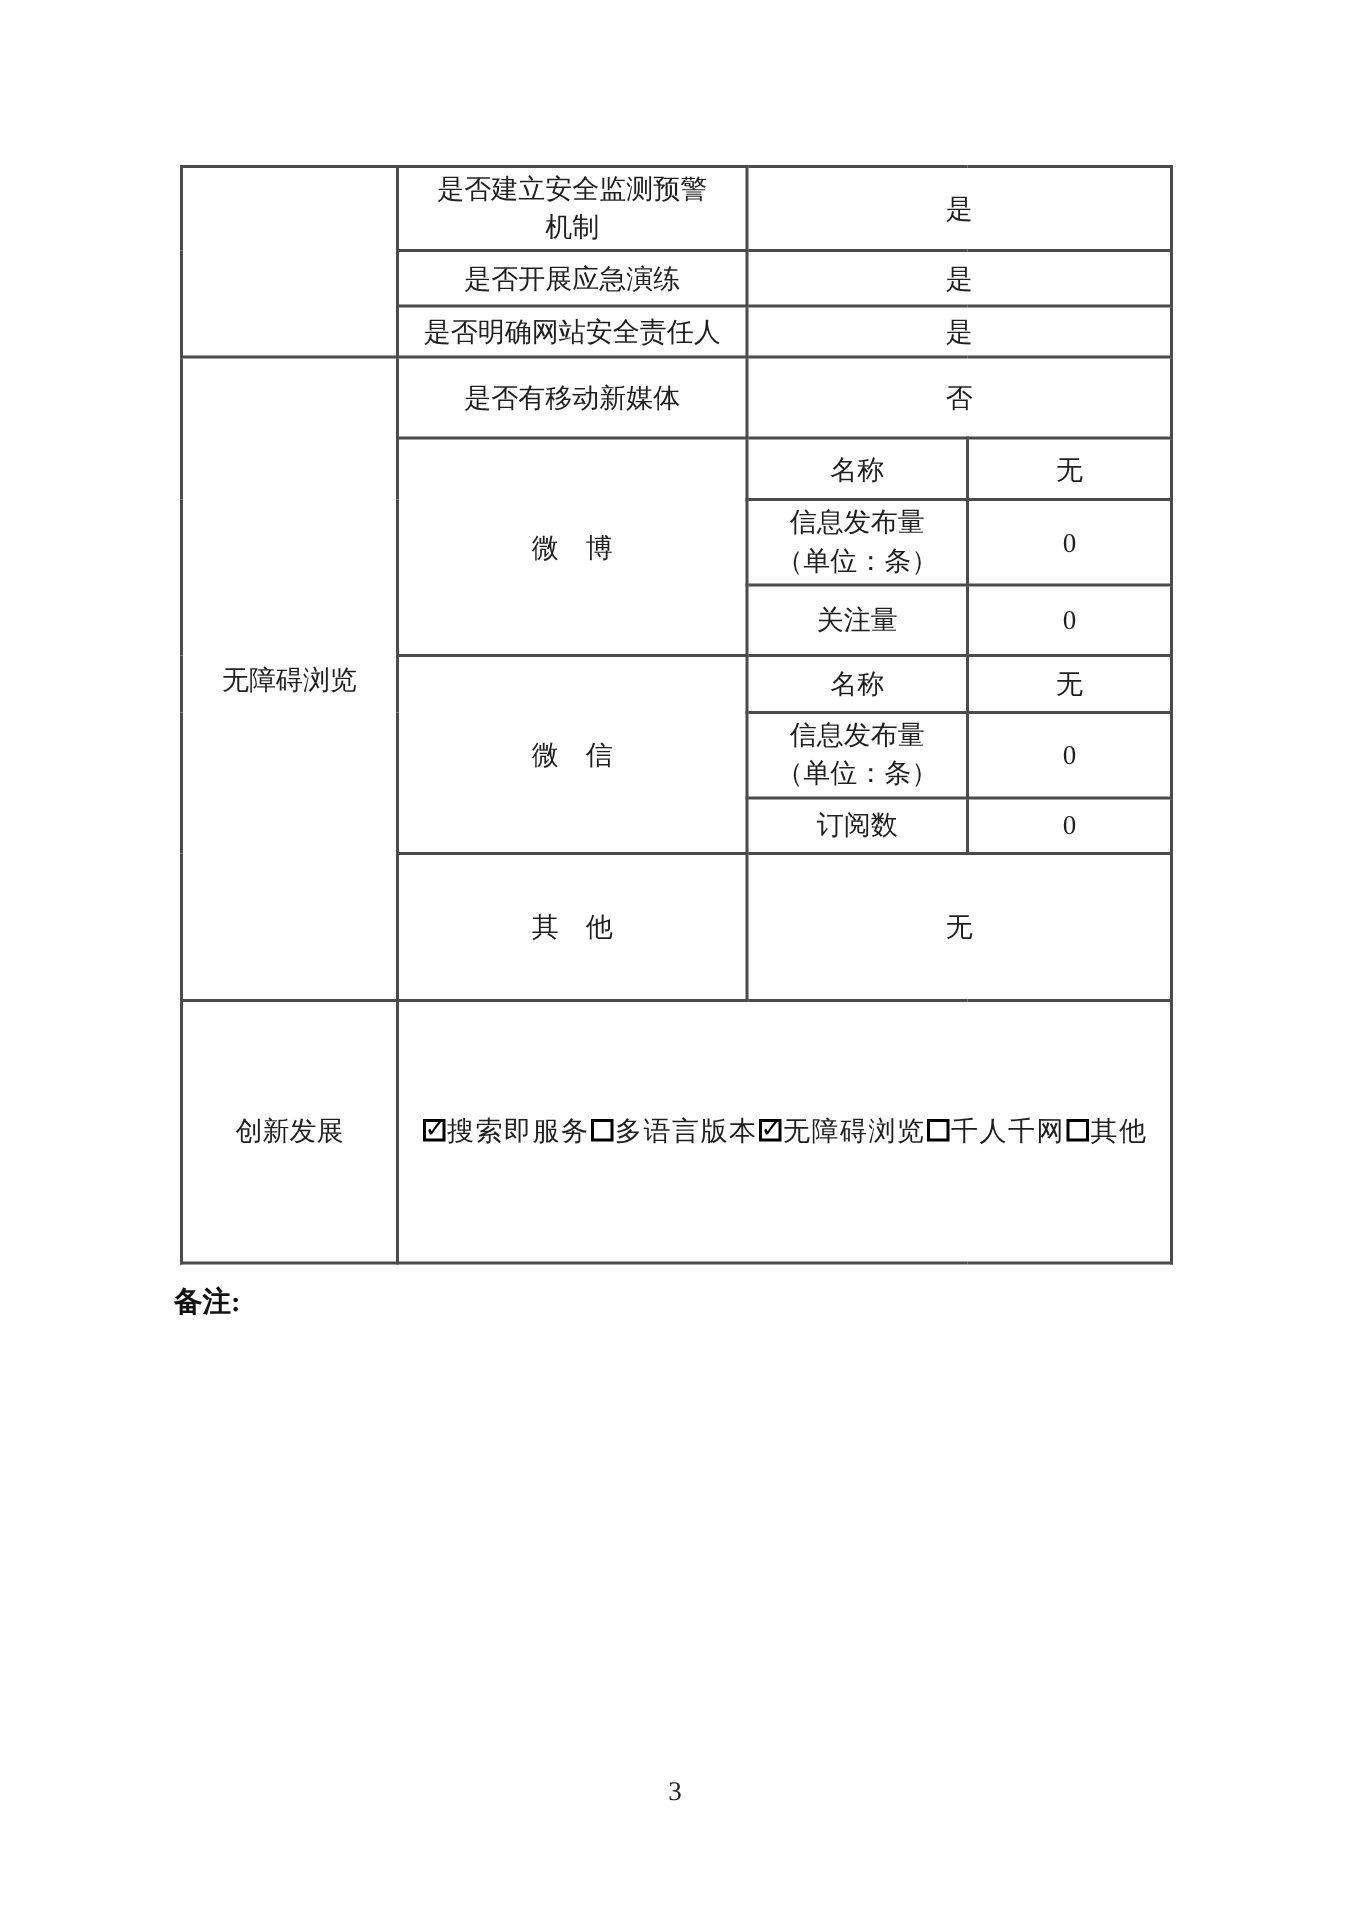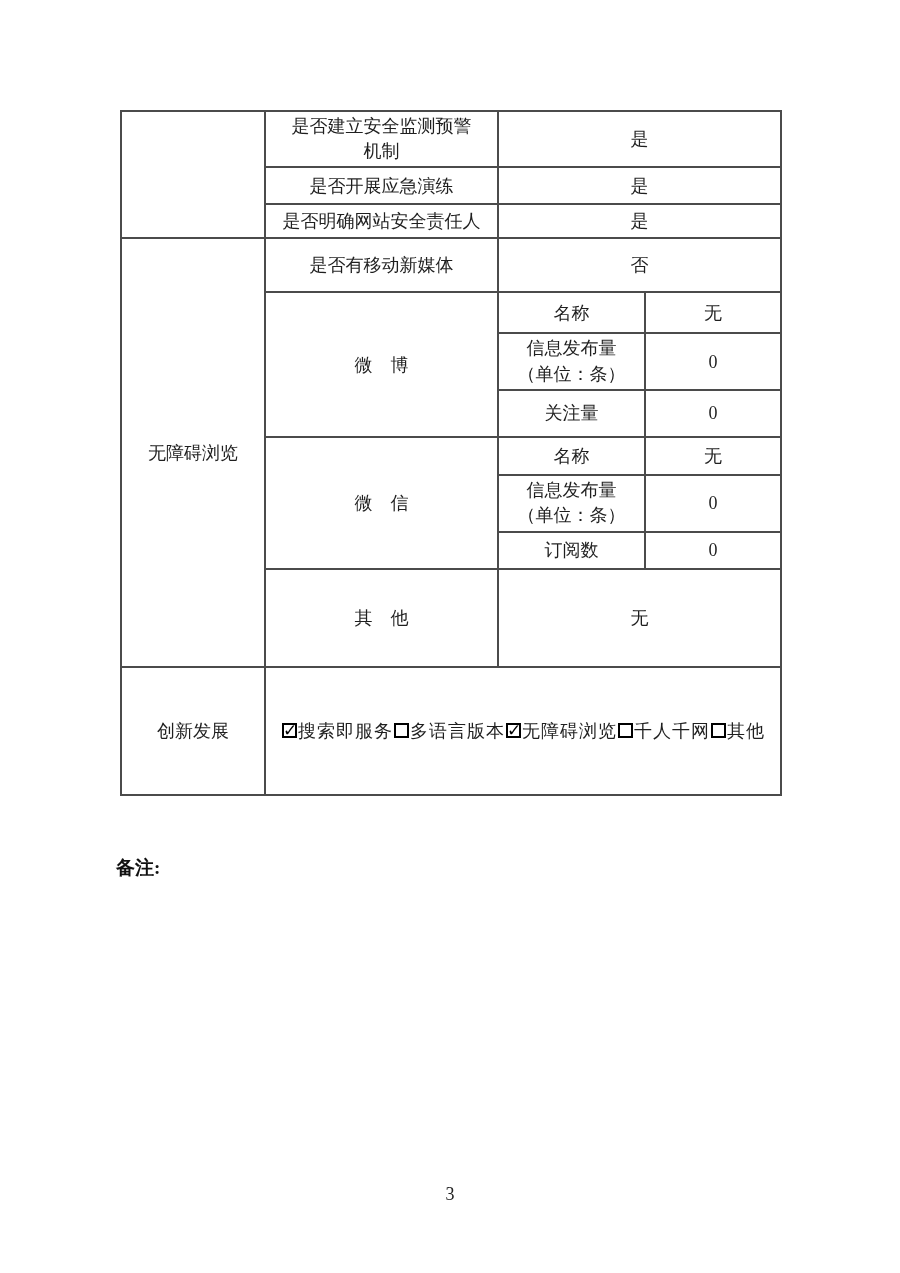--- a/index.html
+++ b/index.html
@@ -41,21 +41,21 @@
   tr.r2  { height: 37px; }
   tr.r3  { height: 34px; }
   tr.r4  { height: 54px; }
   tr.r5  { height: 41px; }
   tr.r6  { height: 55px; }
   tr.r7  { height: 47px; }
   tr.r8  { height: 38px; }
   tr.r9  { height: 57px; }
   tr.r10 { height: 37px; }
   tr.r11 { height: 98px; padding-left: 24px; }
-  tr.r12 { height: 128px; }
+  tr.r12 { height: 175px; }
   .two-line div { line-height: 1.4; }
   .cbx-line {
     font-size: 18px;
     letter-spacing: 1px;
     white-space: nowrap;
     margin-top: 40px;
   }
   .cbx-item { display: inline; }
   .cbx {
     display: inline-block;

